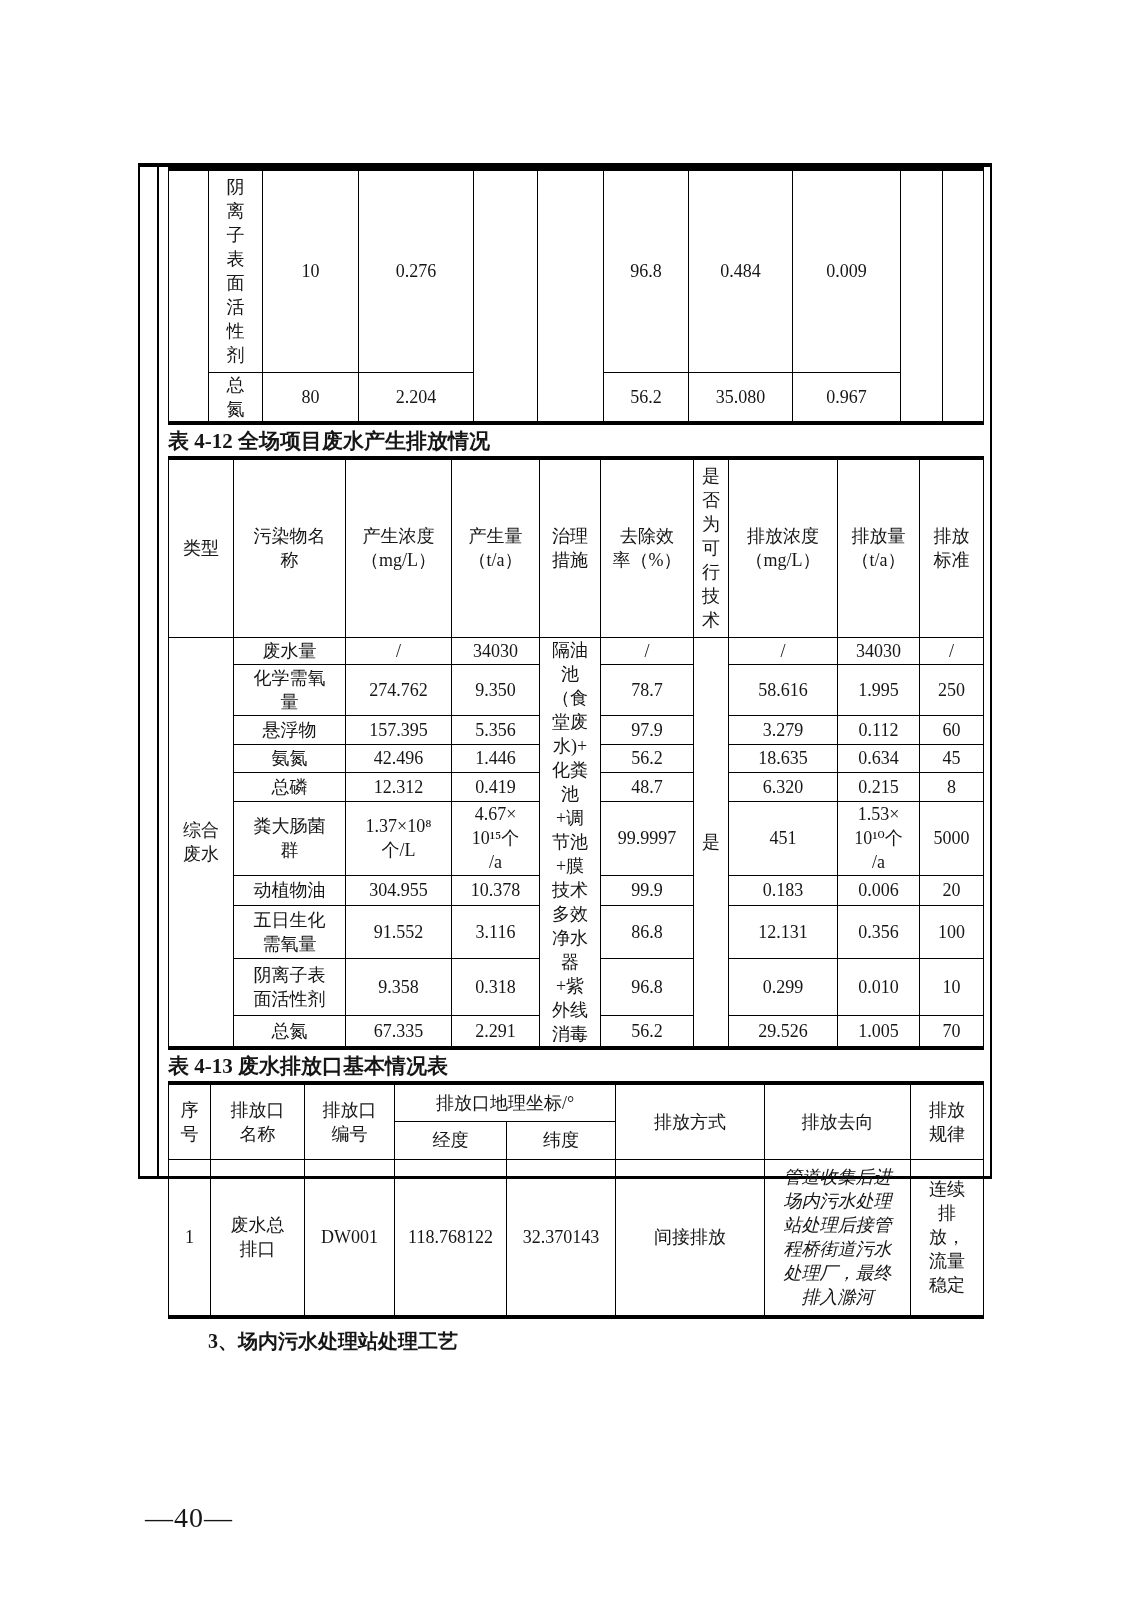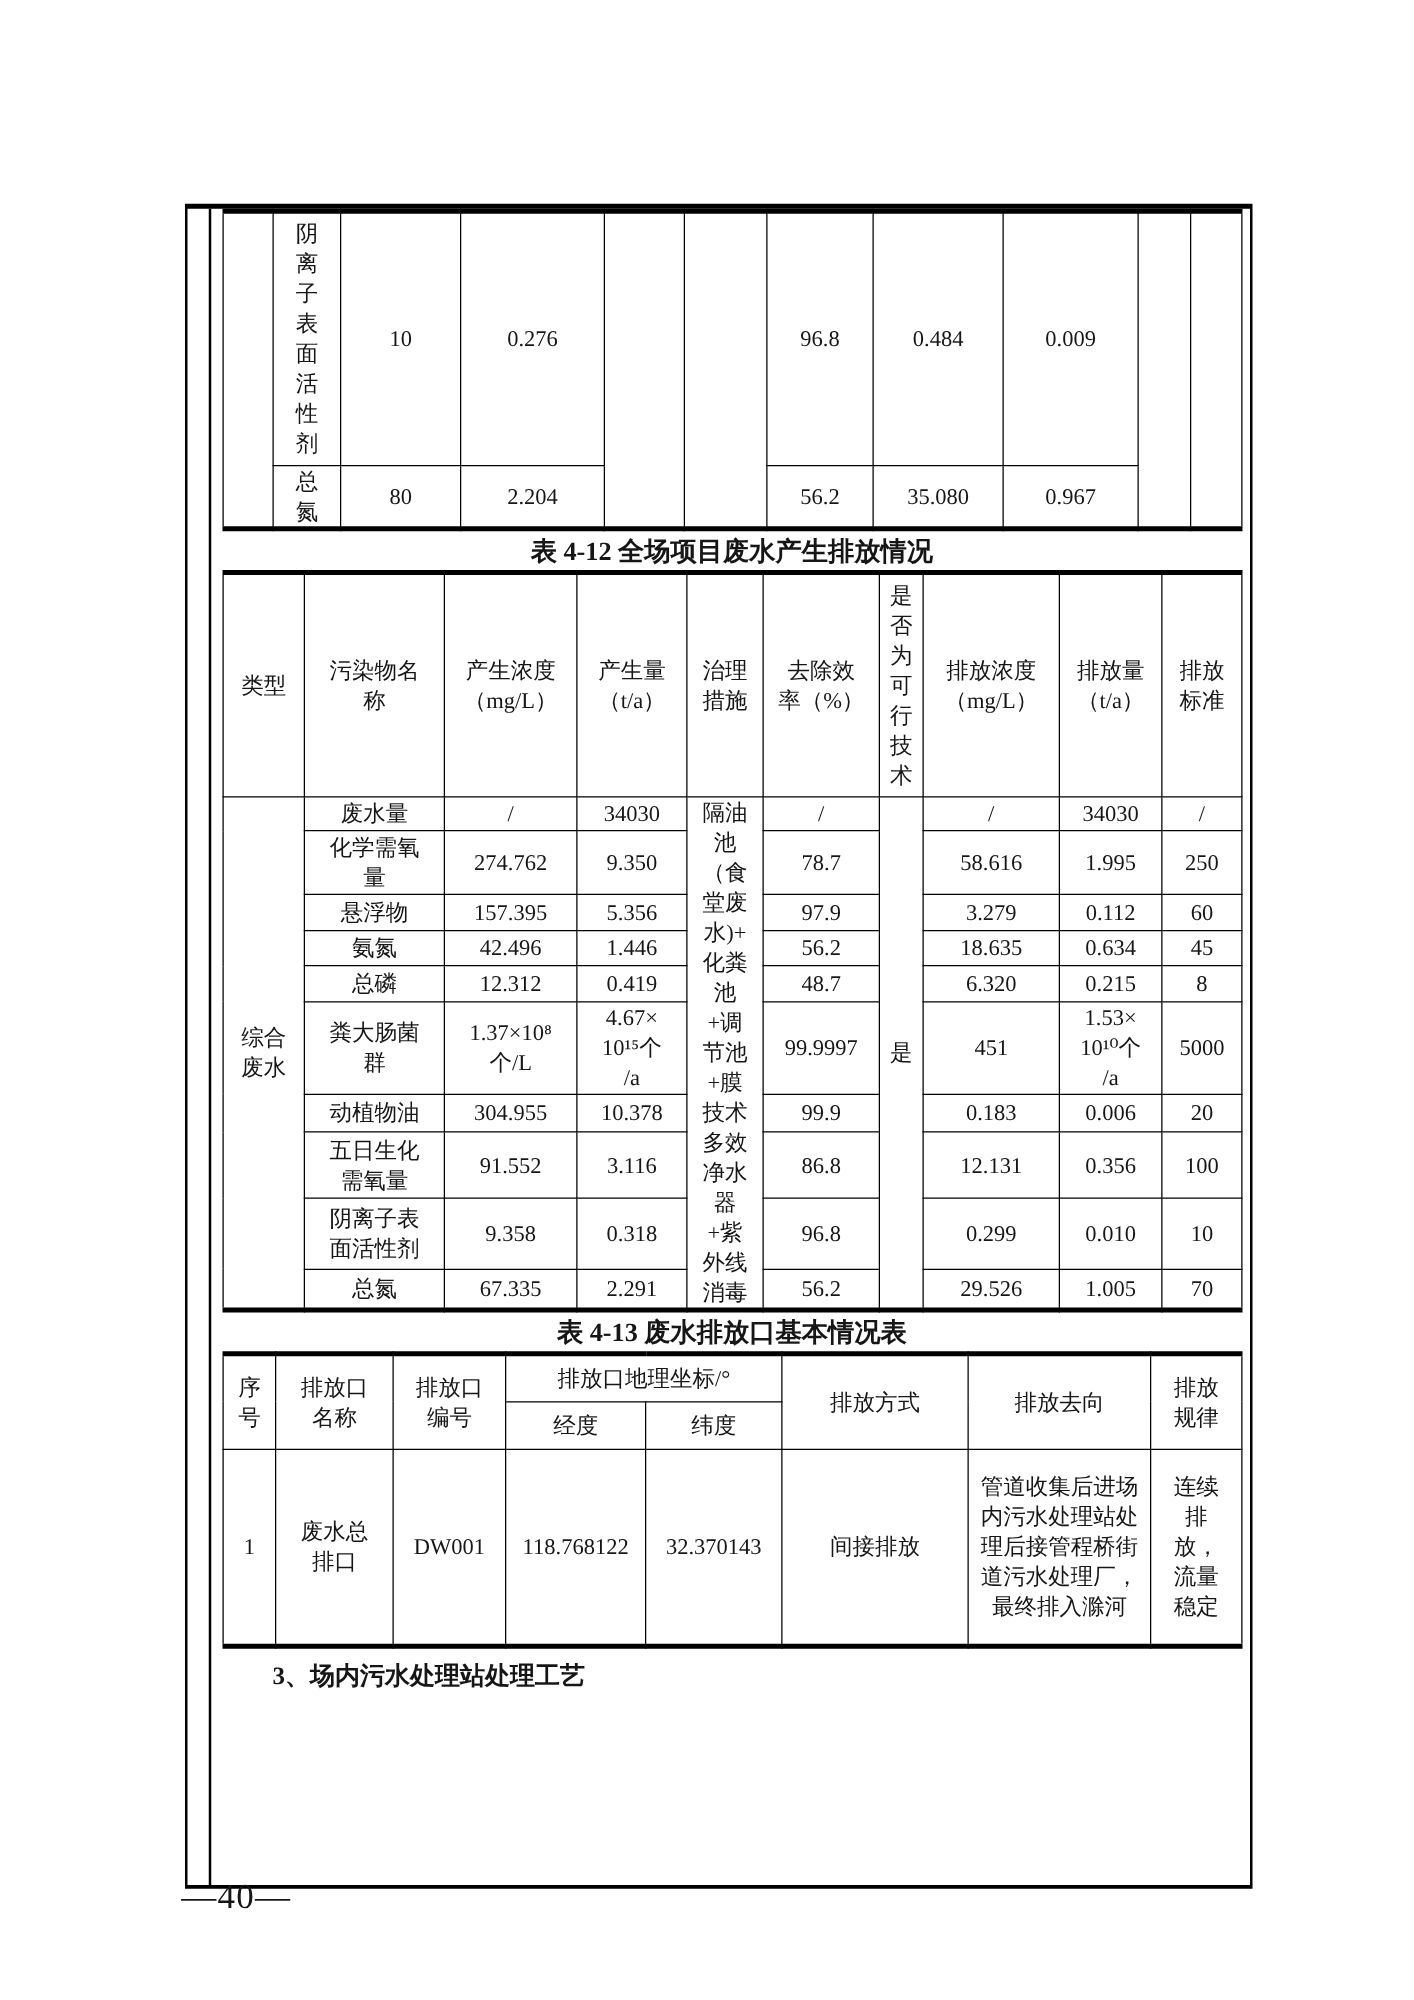--- a/index.html
+++ b/index.html
@@ -2,24 +2,24 @@
 <html><head>
 <meta charset="utf-8">
 <style>
   html,body { margin:0; padding:0; }
   body {
     width:1131px; height:1600px; position:relative;
     background:#ffffff; color:#161616;
     font-family:"Liberation Serif","DejaVu Serif",serif;
   }
   .frame {
-    position:absolute; left:138px; top:163px; width:854px; height:1348px;
+    position:absolute; left:138px; top:163px; width:854px; height:1016px;
     box-sizing:border-box;
     border-top:4px solid #000; border-left:2px solid #000;
-    border-right:2px solid #000; border-bottom:3px solid #000;margin-left:10px;
+    border-right:2px solid #000; border-bottom:3px solid #000;
   }
   .inner-line {
     position:absolute; left:17px; top:0; width:2px; height:100%;
     background:#000;
   }
   .content { position:absolute; left:28px; top:0; width:815px; }
 
   table.tbl {
     width:815px; border-collapse:collapse; table-layout:fixed;
     border-top:4px solid #000; border-bottom:4px solid #000;
@@ -35,29 +35,29 @@
   .pv1 { padding:0 14px !important; }
   
   .b0 { padding:0 10px !important; }
   .b1 { padding:0 16px !important; }
   .b4 { padding:0 10px !important; }
   .b6 { padding:0 7px  !important; }
   
   .c0 { padding:0 4px !important; }
   .c1 { padding:0 13px !important; }
   .c2 { padding:0 12px !important; }
-  .c6 { padding:0 2px !important; }
+  .c6 { padding:0 14px !important;font-style:italic; }
   .c7 { padding:0 14px !important; }
 
   .intro {
     margin:6px 0 2px 0; font-size:20px; line-height:30px;
     text-indent:40px;
   }
   .tbl-title {
-    width:815px; text-align:center; font-weight:bold;
+    width:815px; text-align:left; font-weight:bold;
     font-size:21px; line-height:26px; margin:3px 0 2px 0;
   }
   .sec3 {
     margin:9px 0 0 0; padding-left:40px;
     font-weight:bold; font-size:20px; line-height:26px;
   }
   .pageno {
     position:absolute; left:145px; top:1502px;
     font-size:28px; letter-spacing:1px;
   }

